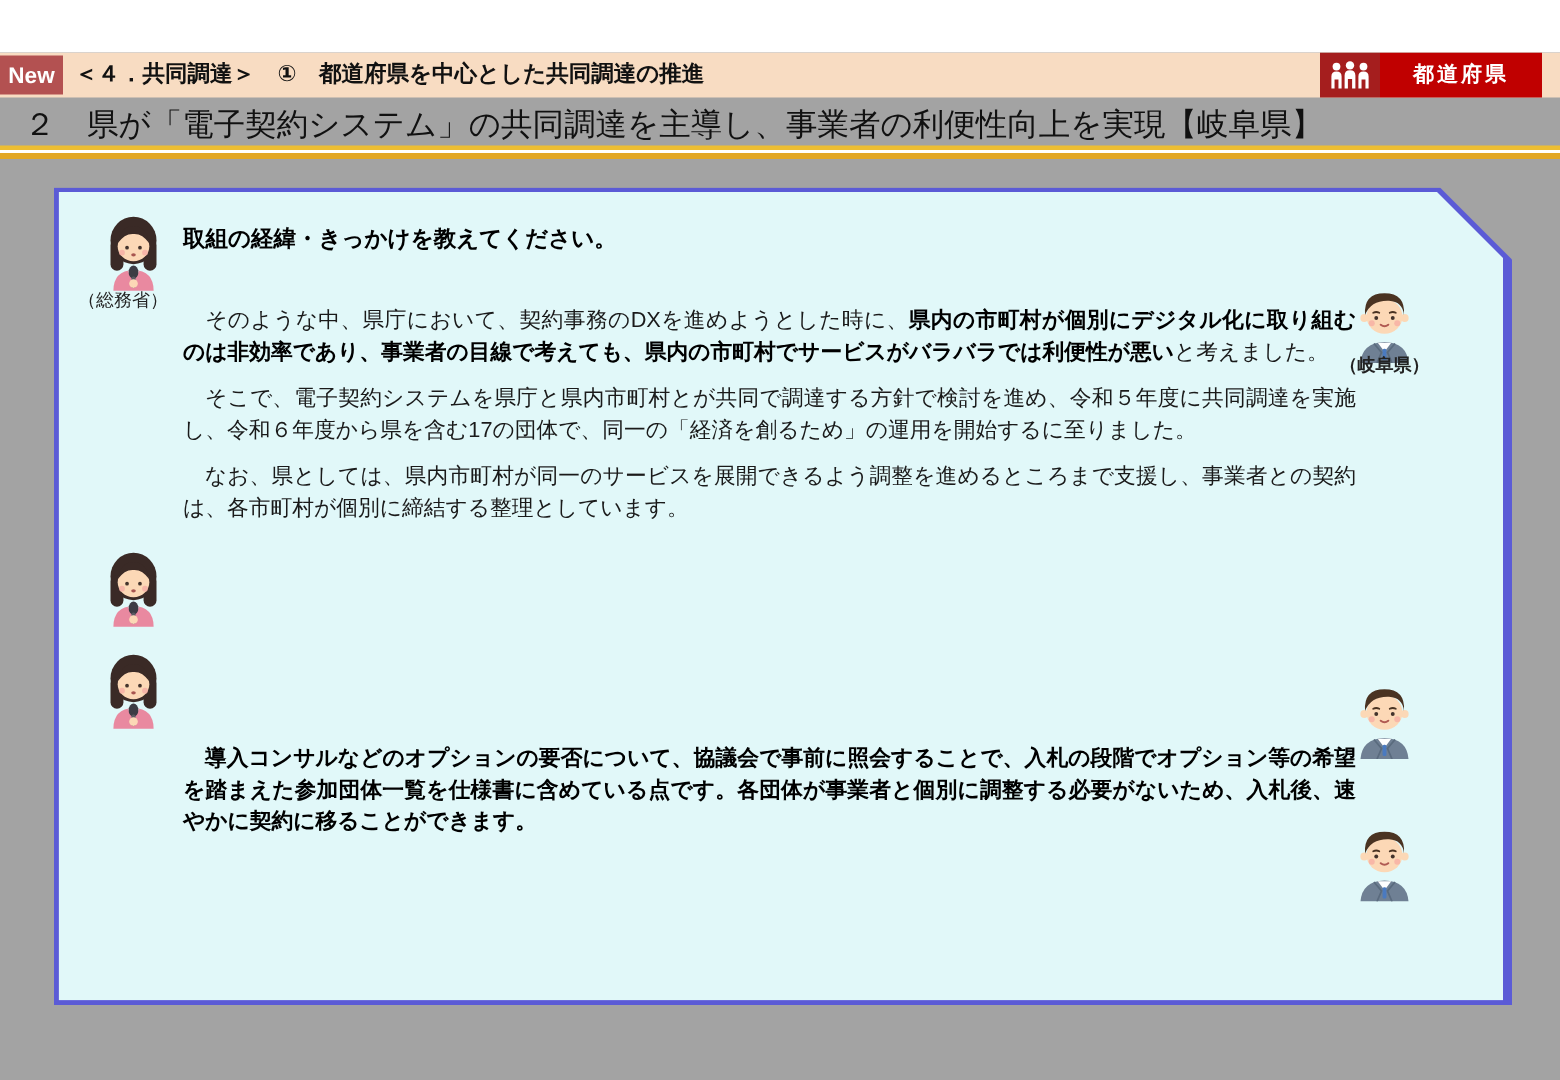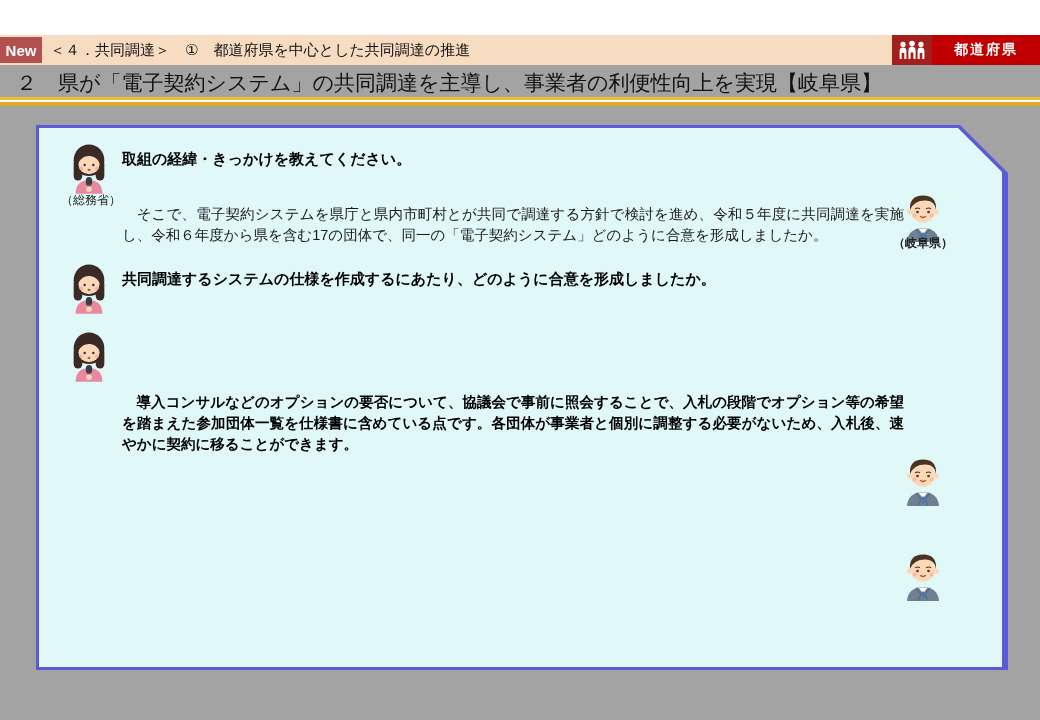--- a/index.html
+++ b/index.html
@@ -4,22 +4,22 @@
 <style>
   * { margin:0; padding:0; box-sizing:border-box; }
   body { background:#ffffff; font-family:"Liberation Sans","DejaVu Sans",sans-serif; }
   .canvas { position:relative; width:1040px; height:720px; background:#a3a3a3; overflow:hidden; color:#1a1a1a;margin-top:35px; }
 
   
   .header-bar { position:absolute; top:0; left:0; width:1040px; height:30px; background:#F8DCC2; }
   .new-badge { position:absolute; top:2px; left:0; width:42px; height:26px; background:#B35151; color:#ffffff;
                font-weight:bold; font-size:15px; display:flex; align-items:center; justify-content:center; }
   .header-title { position:absolute; top:0; left:50px; height:30px; line-height:30px;
-                  font-size:15px; font-weight:normal; color:#111111; white-space:nowrap; }
-  .pref-badge { position:absolute; top:0; right:0; width:148px; height:30px; display:flex; }
+                  font-size:15px; font-weight:bold; color:#111111; white-space:nowrap; }
+  .pref-badge { position:absolute; top:0; right:12px; width:148px; height:30px; display:flex; }
   .pref-badge-icon { width:40px; height:30px; background:#A51E1E; display:flex; align-items:center; justify-content:center; }
   .pref-badge-label { flex:1; background:#C00000; color:#ffffff; font-weight:bold; font-size:14px;
                       display:flex; align-items:center; justify-content:center; letter-spacing:2px; }
 
   
   .subtitle { position:absolute; top:34px; left:16px; width:1010px; font-size:21px; color:#111111; white-space:nowrap; }
   .gold-divider { position:absolute; top:62px; left:0; width:1040px; height:9px;
                   background:linear-gradient(to bottom,#EDBE33 0 3px,#ffffff 3px 5px,#E2A726 5px 9px); }
 
   
@@ -29,21 +29,21 @@
   .main-box-inner { position:absolute; top:3px; left:3px; width:966px; height:539px; background:#E1F8F9;
               -webkit-clip-path:polygon(0 0,919px 0,963px 44px,963px 539px,0 539px);
               clip-path:polygon(0 0,919px 0,963px 44px,963px 539px,0 539px); }
 
   .qa-container { position:relative; width:100%; height:100%; padding:12px 0 0 27px; }
   .qa-block { position:relative; }
   .qa-block + .qa-block { margin-top:14px; }
   .q-row { display:flex; align-items:flex-start; }
   .q-avatar-wrap { position:relative; width:46px; flex:0 0 46px; }
   .q-avatar-wrap svg { display:block; width:46px; height:54px; }
-  .interviewer-label { position:absolute; top:52px; left:-14px; width:78px; text-align:center;
+  .interviewer-label { position:absolute; top:52px; left:-14px; width:78px; text-align:left;
                        font-size:12px; color:#222222; white-space:nowrap; }
   .q-text { margin-left:10px; padding-top:10px; font-size:15px; font-weight:bold; color:#000000;font-family:Liberation Serif, serif; }
   .answers { margin-left:56px; width:782px; }
   .ans { margin-top:10px; font-size:14.5px; line-height:21px; color:#1a1a1a; text-align:justify; }
   .seg-bold { font-weight:bold; color:#000000; }
 
   .interviewee { position:absolute; left:860px; width:48px;font-weight:bold; }
   .interviewee svg { display:block; width:48px; height:56px; }
   .interviewee-label { position:absolute; top:49px; left:-12px; width:72px; text-align:center;
                        font-size:12px; color:#222222; white-space:nowrap; }
@@ -107,21 +107,23 @@
     <path d="M20 42.5 L24 48 L28 42.5 Z" fill="#ffffff"></path>
     <ellipse cx="24" cy="43" rx="3.4" ry="4.6" fill="#3C3C44"></ellipse>
     <rect x="22.6" y="46" width="2.8" height="8" rx="1.2" fill="#5A5A62"></rect>
     <circle cx="24" cy="51" r="3" fill="#FCD8B6"></circle>
   </svg>
                 <span class="interviewer-label">（総務省）</span>
               </div>
               <div class="q-text">取組の経緯・きっかけを教えてください。</div>
             </div>
             <div class="answers">
-              <p class="ans"><span>　そこで、電子契約システムを県庁と県内市町村とが共同で調達する方針で検討を進め、令和５年度に共同調達を実施し、令和６年度から県を含む17の団体で、同一の「電子契約システム」どのように合意を形成しましたか。</span></p>
+              <p class="ans"><span>　そのような中、県庁において、契約事務のDXを進めようとした時に、</span><span class="seg-bold">県内の市町村が個別にデジタル化に取り組むのは非効率であり、事業者の目線で考えても、県内の市町村でサービスがバラバラでは利便性が悪い</span><span>と考えました。</span></p>
+              <p class="ans"><span>　そこで、電子契約システムを県庁と県内市町村とが共同で調達する方針で検討を進め、令和５年度に共同調達を実施し、令和６年度から県を含む17の団体で、同一の「経済を創るため」の運用を開始するに至りました。</span></p>
+              <p class="ans"><span>　なお、県としては、県内市町村が同一のサービスを展開できるよう調整を進めるところまで支援し、事業者との契約は、各市町村が個別に締結する整理としています。</span></p>
             </div>
           </div>
           <div class="qa-block">
             <div class="q-row">
               <div class="q-avatar-wrap">
                 <svg viewBox="0 0 48 56" xmlns="http://www.w3.org/2000/svg">
     <ellipse cx="24" cy="21" rx="16" ry="16.5" fill="#3A2A26"></ellipse>
     <rect x="8" y="20" width="9" height="22" rx="4.5" fill="#3A2A26"></rect>
     <rect x="31" y="20" width="9" height="22" rx="4.5" fill="#3A2A26"></rect>
     <ellipse cx="24" cy="25" rx="11" ry="10.5" fill="#FCD8B6"></ellipse>
@@ -131,21 +133,20 @@
     <circle cx="16" cy="29.5" r="2" fill="#F6AFA4" opacity="0.85"></circle>
     <circle cx="32" cy="29.5" r="2" fill="#F6AFA4" opacity="0.85"></circle>
     <ellipse cx="24" cy="31" rx="1.6" ry="1.1" fill="#A85550"></ellipse>
     <path d="M10 56 Q10 42 24 41.5 Q38 42 38 56 Z" fill="#E989A0"></path>
     <path d="M20 42.5 L24 48 L28 42.5 Z" fill="#ffffff"></path>
     <ellipse cx="24" cy="43" rx="3.4" ry="4.6" fill="#3C3C44"></ellipse>
     <rect x="22.6" y="46" width="2.8" height="8" rx="1.2" fill="#5A5A62"></rect>
     <circle cx="24" cy="51" r="3" fill="#FCD8B6"></circle>
   </svg>
               </div>
-              <div class="q-text">共同調達するシステムの仕様を作成するにあたり、どのように合意を形成しましたか。</div>
             </div>
           </div>
           <div class="qa-block">
             <div class="q-row">
               <div class="q-avatar-wrap">
                 <svg viewBox="0 0 48 56" xmlns="http://www.w3.org/2000/svg">
     <ellipse cx="24" cy="21" rx="16" ry="16.5" fill="#3A2A26"></ellipse>
     <rect x="8" y="20" width="9" height="22" rx="4.5" fill="#3A2A26"></rect>
     <rect x="31" y="20" width="9" height="22" rx="4.5" fill="#3A2A26"></rect>
     <ellipse cx="24" cy="25" rx="11" ry="10.5" fill="#FCD8B6"></ellipse>

